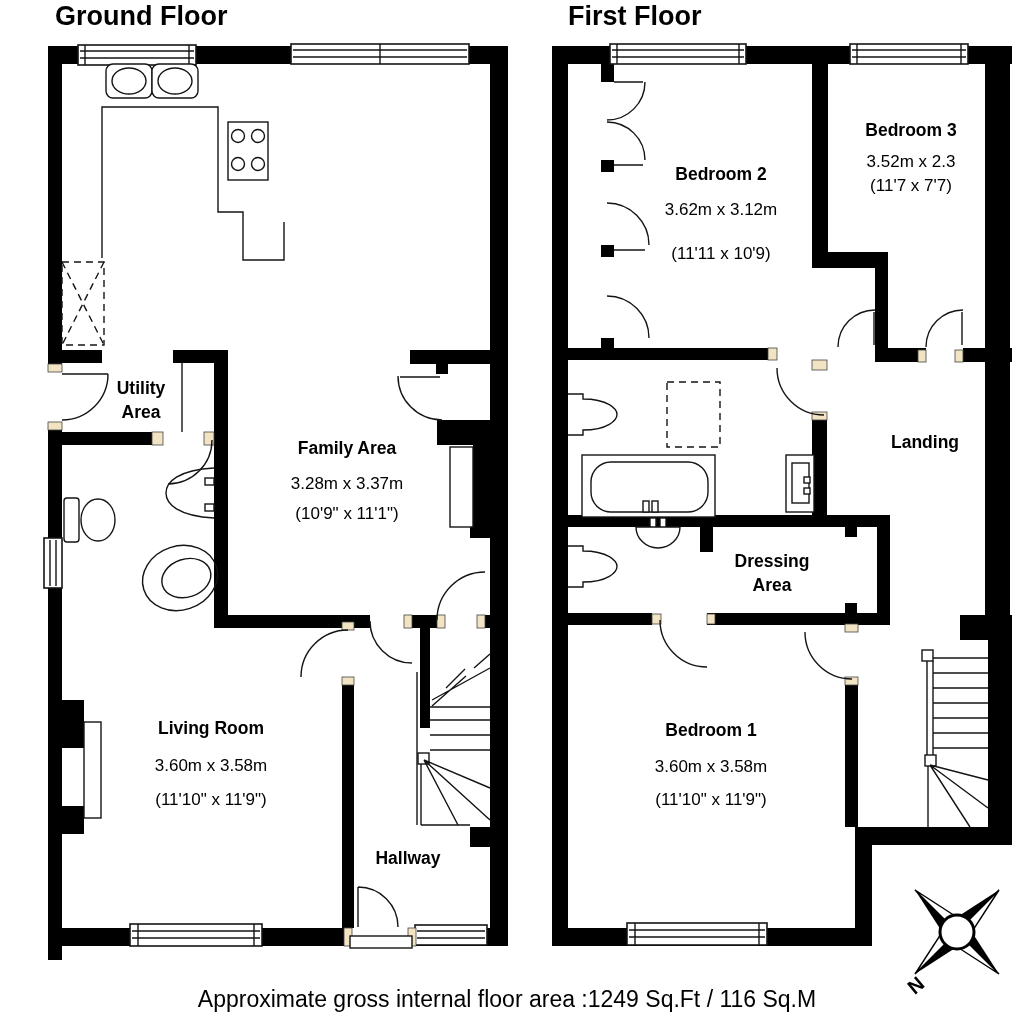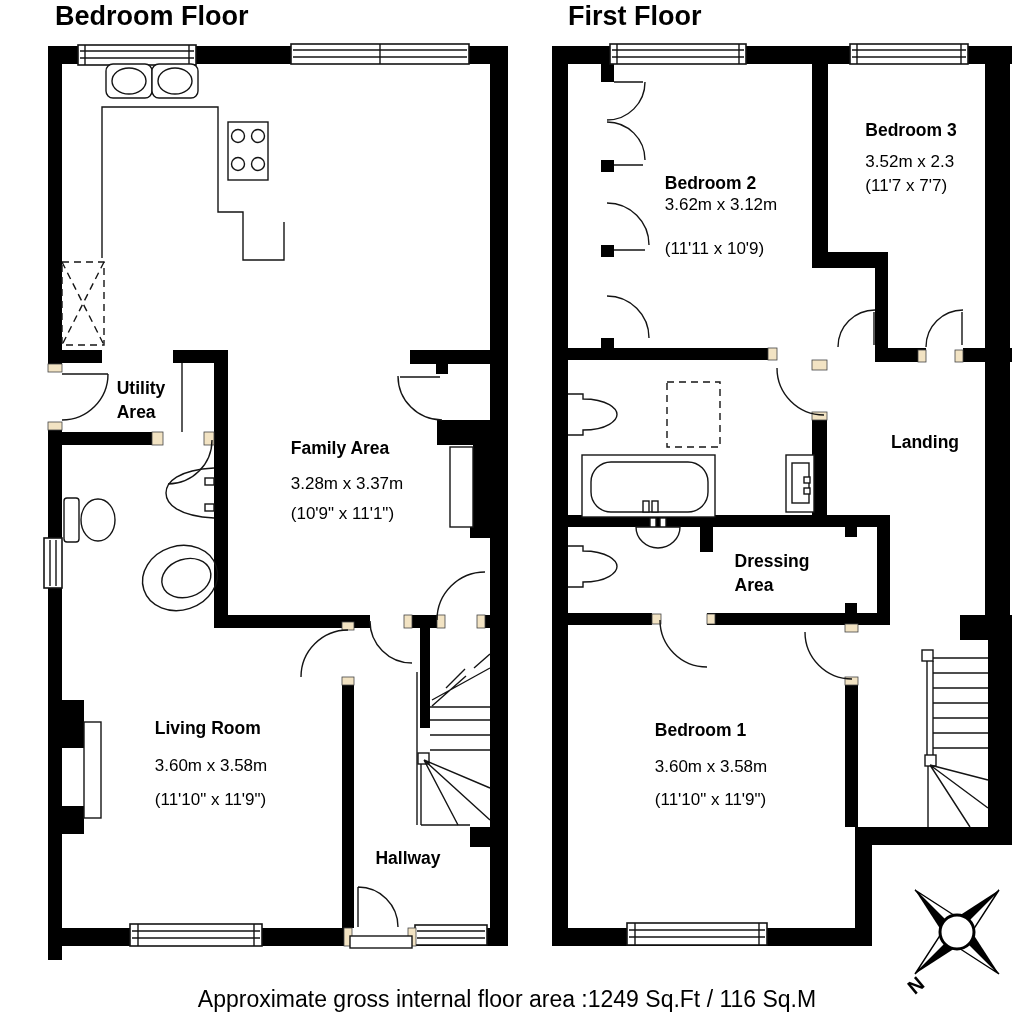--- a/index.html
+++ b/index.html
@@ -7,21 +7,21 @@
         font-family:"Liberation Sans",sans-serif;color:#000;}
   #plan{position:absolute;left:0;top:0;}
   .wall{fill:#000;}
   .thin{fill:none;stroke:#141414;stroke-width:1.4;}
   .win{fill:#fff;stroke:#141414;stroke-width:1.6;}
   .wfill{fill:#fff;stroke:#141414;stroke-width:1.4;}
   .hole{fill:#fff;}
   .beige{fill:#f2e3c3;stroke:#444;stroke-width:0.8;}
   .dash{fill:none;stroke:#141414;stroke-width:1.4;stroke-dasharray:7 5;}
   .floor-title{position:absolute;font-size:27px;font-weight:bold;white-space:nowrap;}
-  .lbl{position:absolute;transform:translateX(-50%);white-space:nowrap;}
+  .lbl{position:absolute;transform:translateX(-50%);text-align:center;white-space:nowrap;}
   .rn{font-weight:bold;font-size:17.5px;line-height:24px;}
   .rm,.ri{font-size:17px;line-height:20px;}
   .footer{position:absolute;left:507px;top:986px;transform:translateX(-50%);
           font-size:23px;white-space:nowrap;}
   .ctext{font:bold 20px "Liberation Sans",sans-serif;}
 </style>
 </head>
 <body>
 
 <div id="page">
@@ -247,21 +247,21 @@
     <polygon points="999,974 957,932 948,941" fill="#fff" stroke="#000" stroke-width="1.4"></polygon>
     <polygon points="915,974 957,932 966,941" fill="#000"></polygon>
     <polygon points="915,974 957,932 948,923" fill="#fff" stroke="#000" stroke-width="1.4"></polygon>
     <polygon points="915,890 957,932 948,941" fill="#000"></polygon>
     <polygon points="915,890 957,932 966,923" fill="#fff" stroke="#000" stroke-width="1.4"></polygon>
     <circle cx="957" cy="932" r="17" fill="#fff" stroke="#000" stroke-width="3"></circle>
     <text class="ctext" x="910" y="994" transform="rotate(-40 914 988)">N</text>
   </g>
 </svg>
 
-  <div class="floor-title" style="left:55px;top:1px">Bedroom Floor</div>
+  <div class="floor-title" style="left:55px;top:1px">Ground Floor</div>
   <div class="floor-title" style="left:568px;top:1px">First Floor</div>
 
 
   <div class="lbl" style="left:141px;top:376px">
     <div class="rn">Utility</div>
     <div class="rn">Area</div>
   </div>
 
   <div class="lbl" style="left:347px;top:436px">
     <div class="rn">Family Area</div>
@@ -272,23 +272,23 @@
   <div class="lbl" style="left:211px;top:716px">
     <div class="rn">Living Room</div>
     <div class="rm" style="margin-top:16px">3.60m x 3.58m</div>
     <div class="ri" style="margin-top:14px">(11'10" x 11'9")</div>
   </div>
 
   <div class="lbl" style="left:408px;top:846px">
     <div class="rn">Hallway</div>
   </div>
 
-  <div class="lbl" style="left:721px;top:171px">
+  <div class="lbl" style="left:721px;top:162px">
     <div class="rn">Bedroom 2</div>
-    <div class="rm" style="">3.62m x 3.12m</div>
+    <div class="rm" style="margin-top:14px">3.62m x 3.12m</div>
     <div class="ri" style="margin-top:24px">(11'11 x 10'9)</div>
   </div>
 
   <div class="lbl" style="left:911px;top:118px">
     <div class="rn">Bedroom 3</div>
     <div class="rm" style="margin-top:10px">3.52m x 2.3</div>
     <div class="ri" style="margin-top:4px">(11'7 x 7'7)</div>
   </div>
 
   <div class="lbl" style="left:925px;top:430px">

